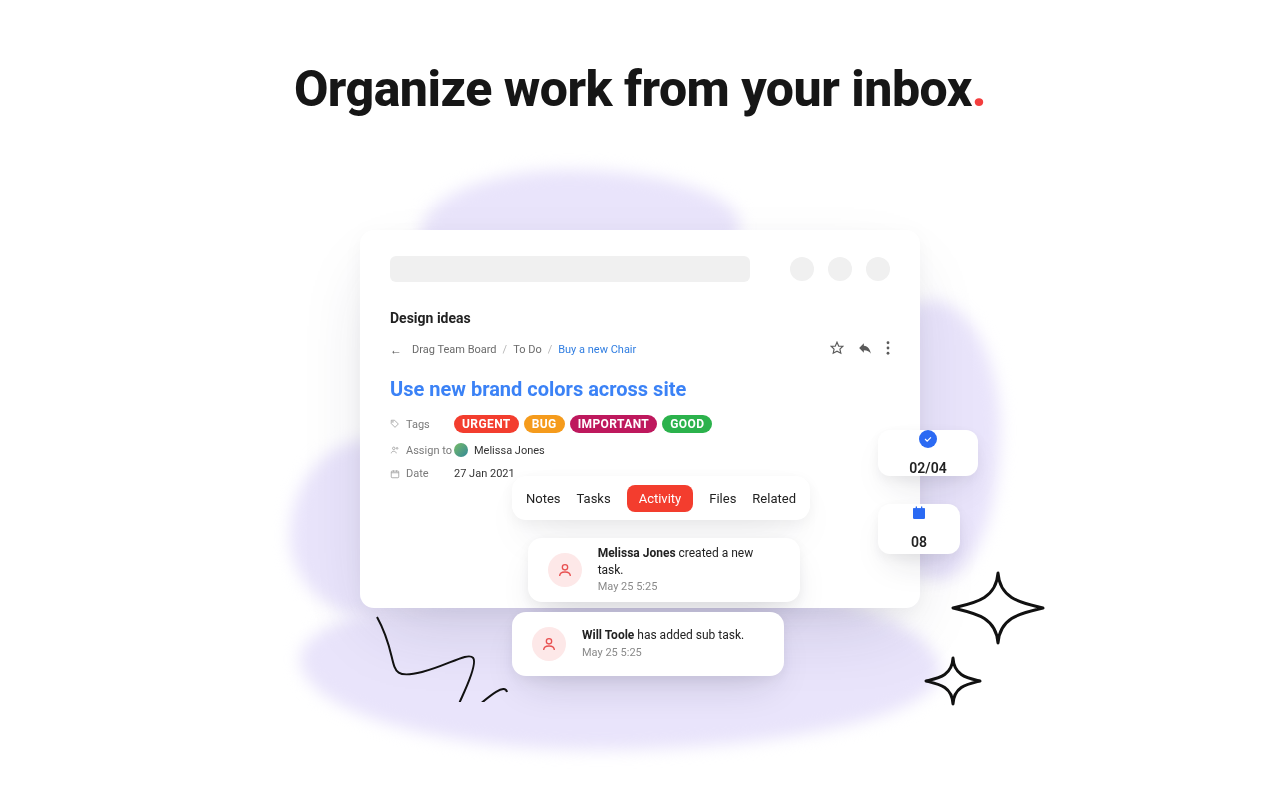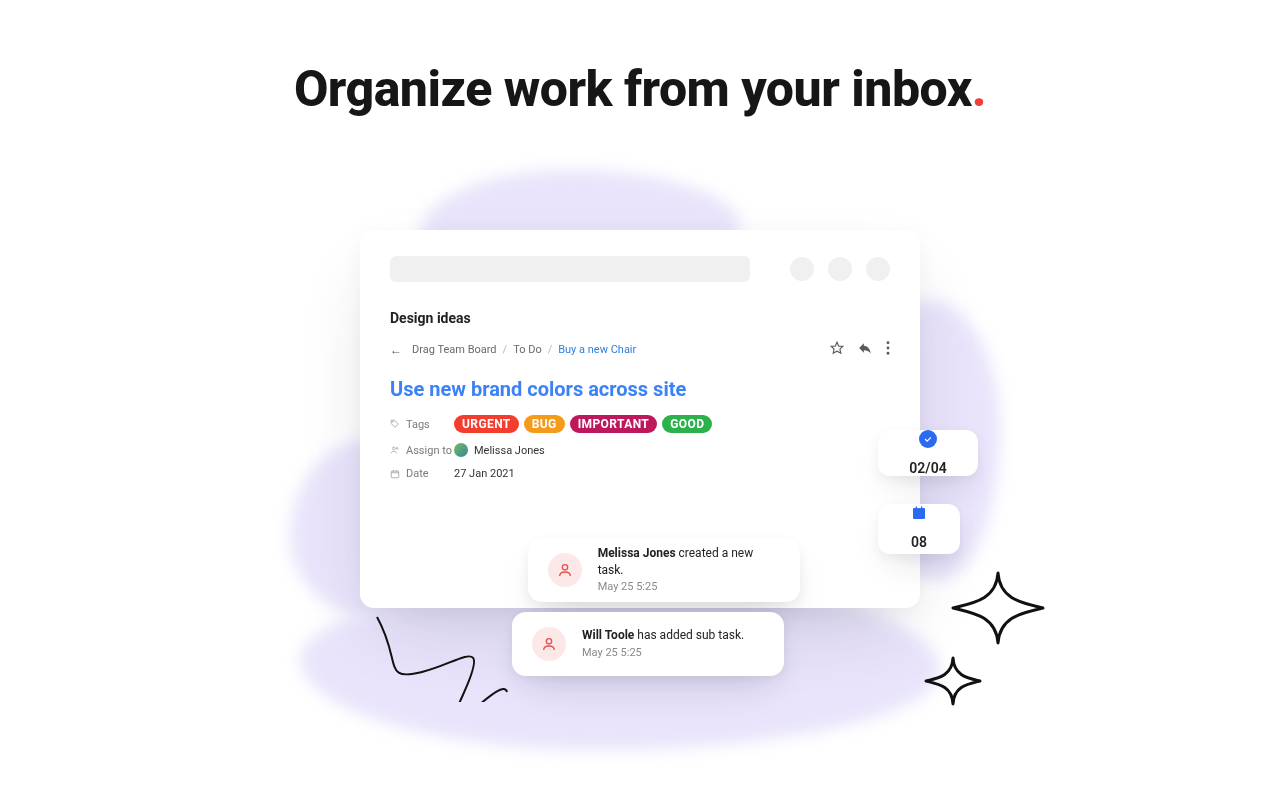--- a/index.html
+++ b/index.html
@@ -187,20 +187,27 @@
         <svg viewBox="0 0 24 24" fill="none" stroke-width="2">
             <rect x="3" y="5" width="18" height="16" rx="2"></rect>
             <path d="M3 9h18M8 3v4M16 3v4"></path>
           </svg>
         <span>Date</span>
       </span>
       <span style="color:#333;">27 Jan 2021</span>
     </div>
   </div>
 
+  <div class="tabs-card">
+    <span class="tab">Notes</span>
+    <span class="tab">Tasks</span>
+    <span class="tab active">Activity</span>
+    <span class="tab">Files</span>
+    <span class="tab">Related</span>
+  </div>
 
   <div class="act-card act1">
     <div class="act-avatar">
       <svg viewBox="0 0 24 24">
           <circle cx="12" cy="8" r="4"></circle>
           <path d="M4 21c0-4 4-6 8-6s8 2 8 6"></path>
         </svg>
     </div>
     <div class="act-text">
       <div><b>Melissa Jones</b><span> created a new task.</span></div>

